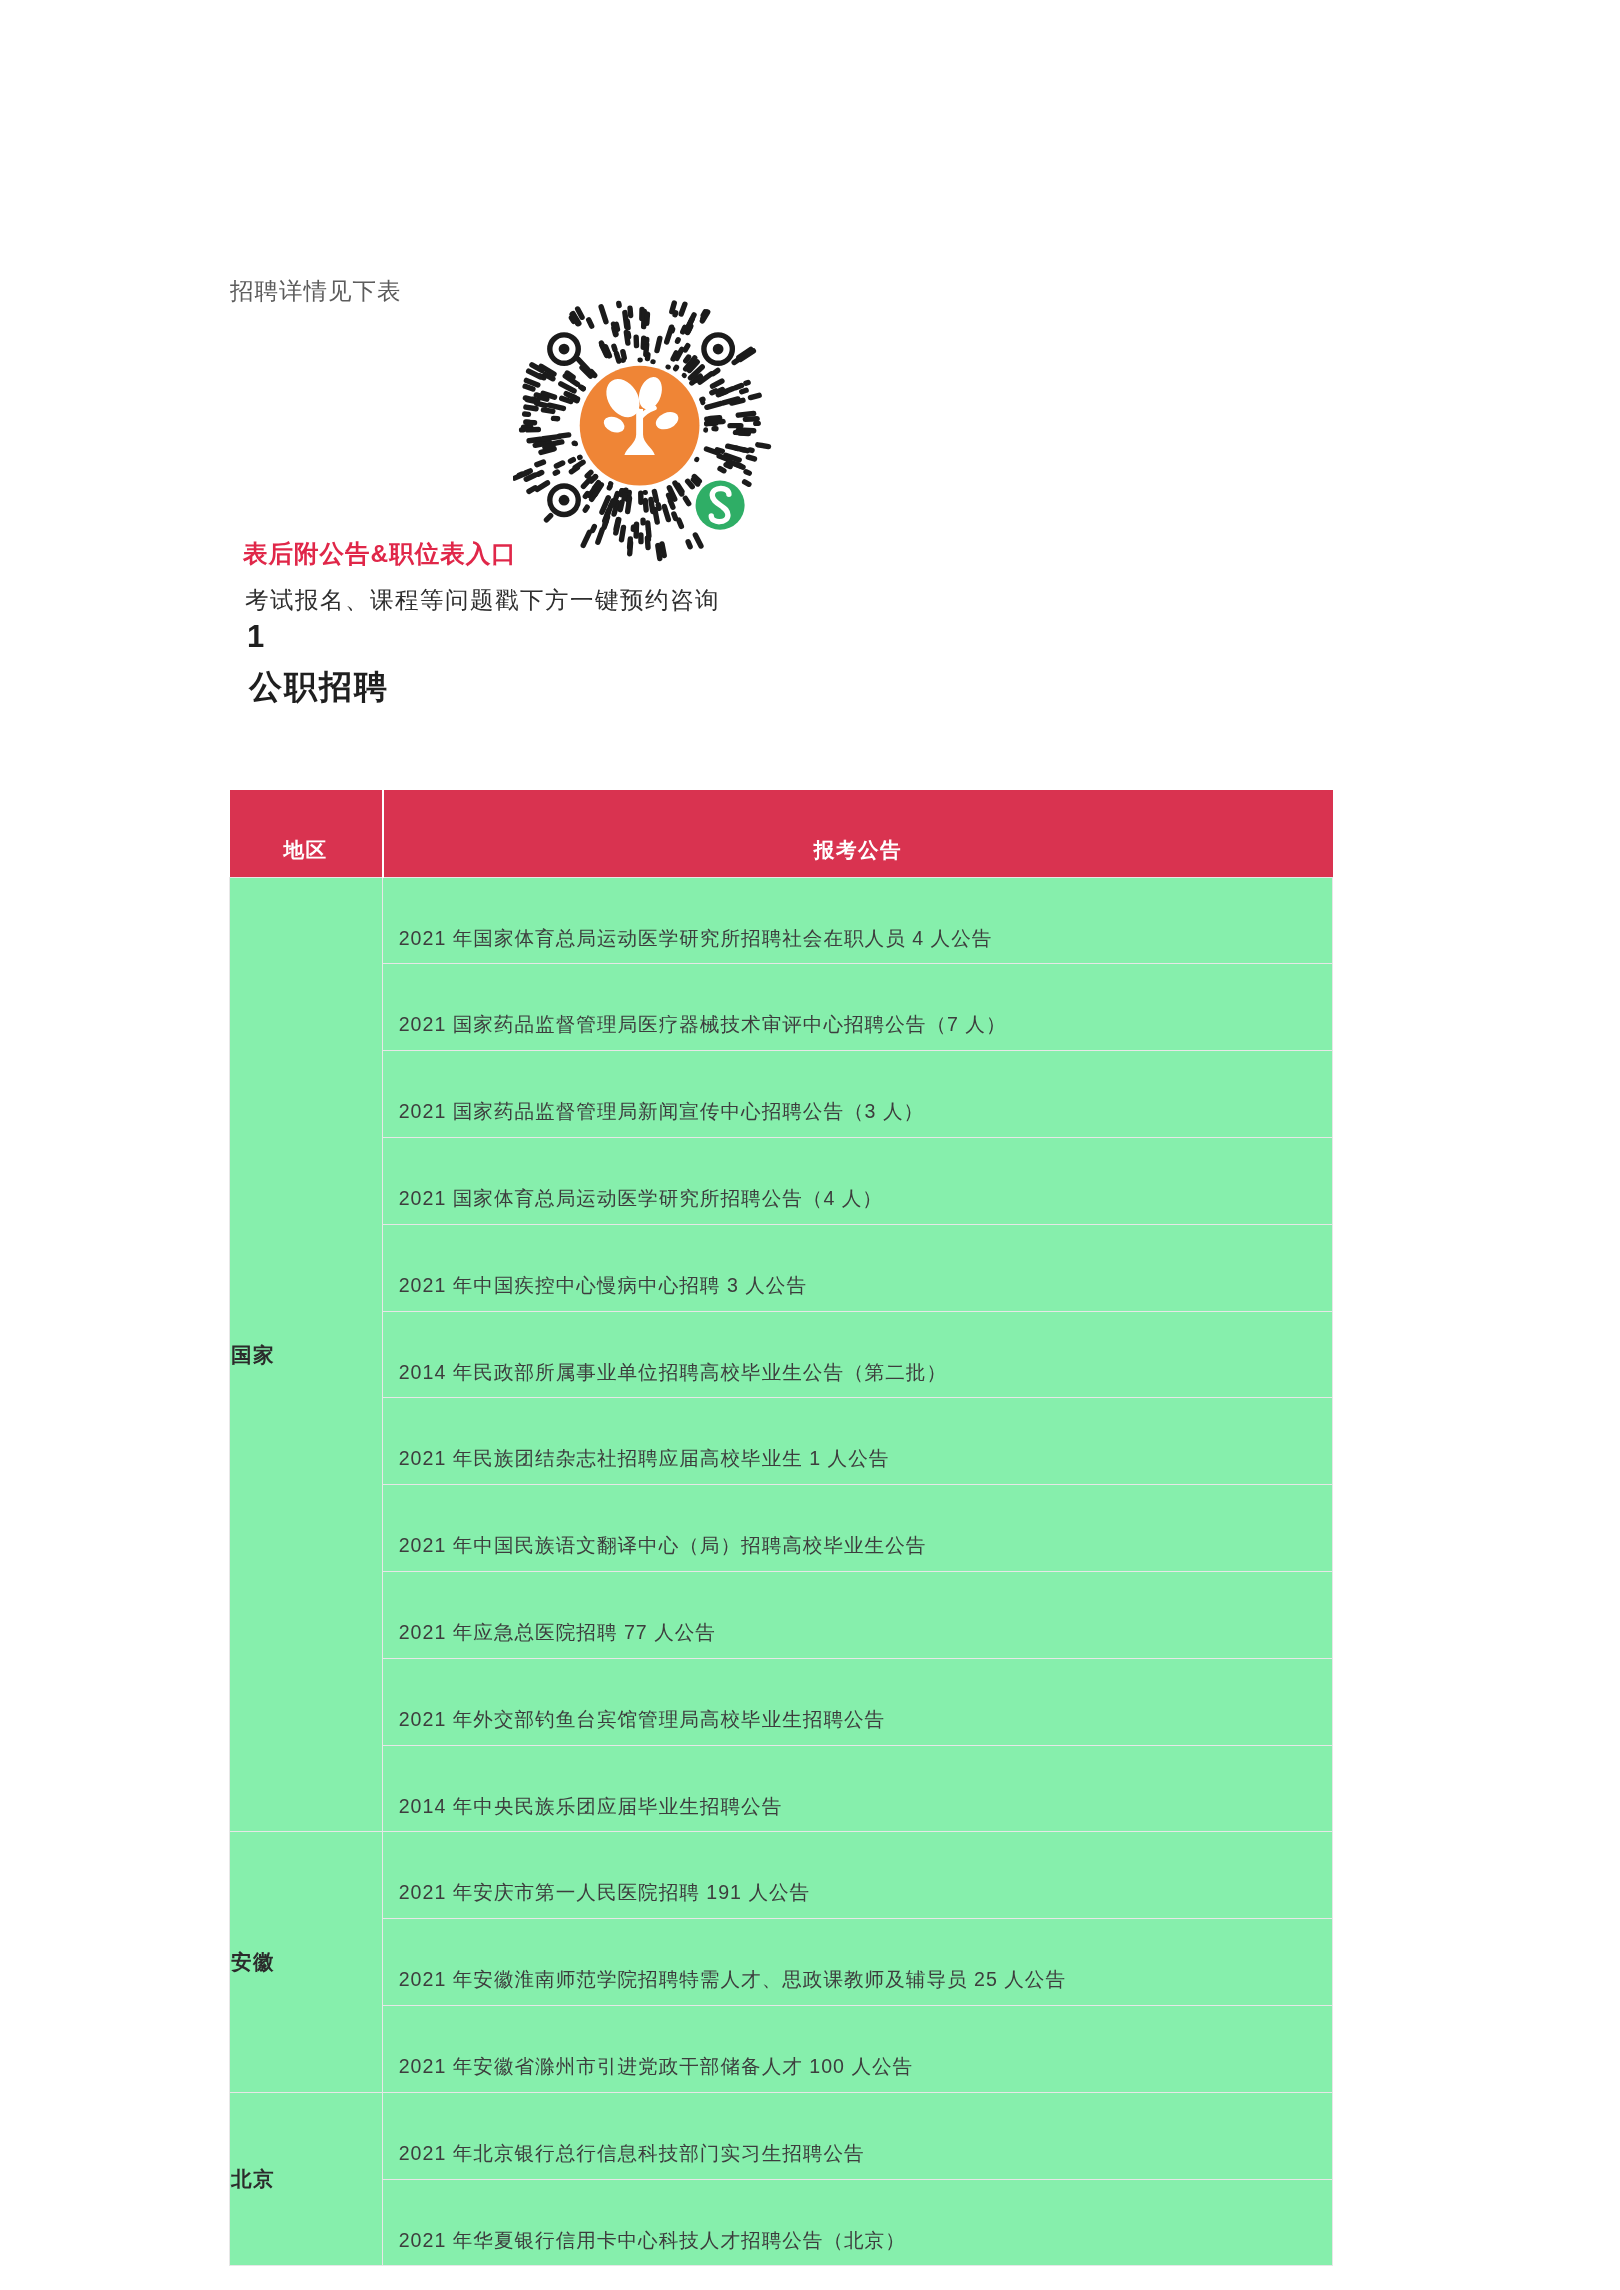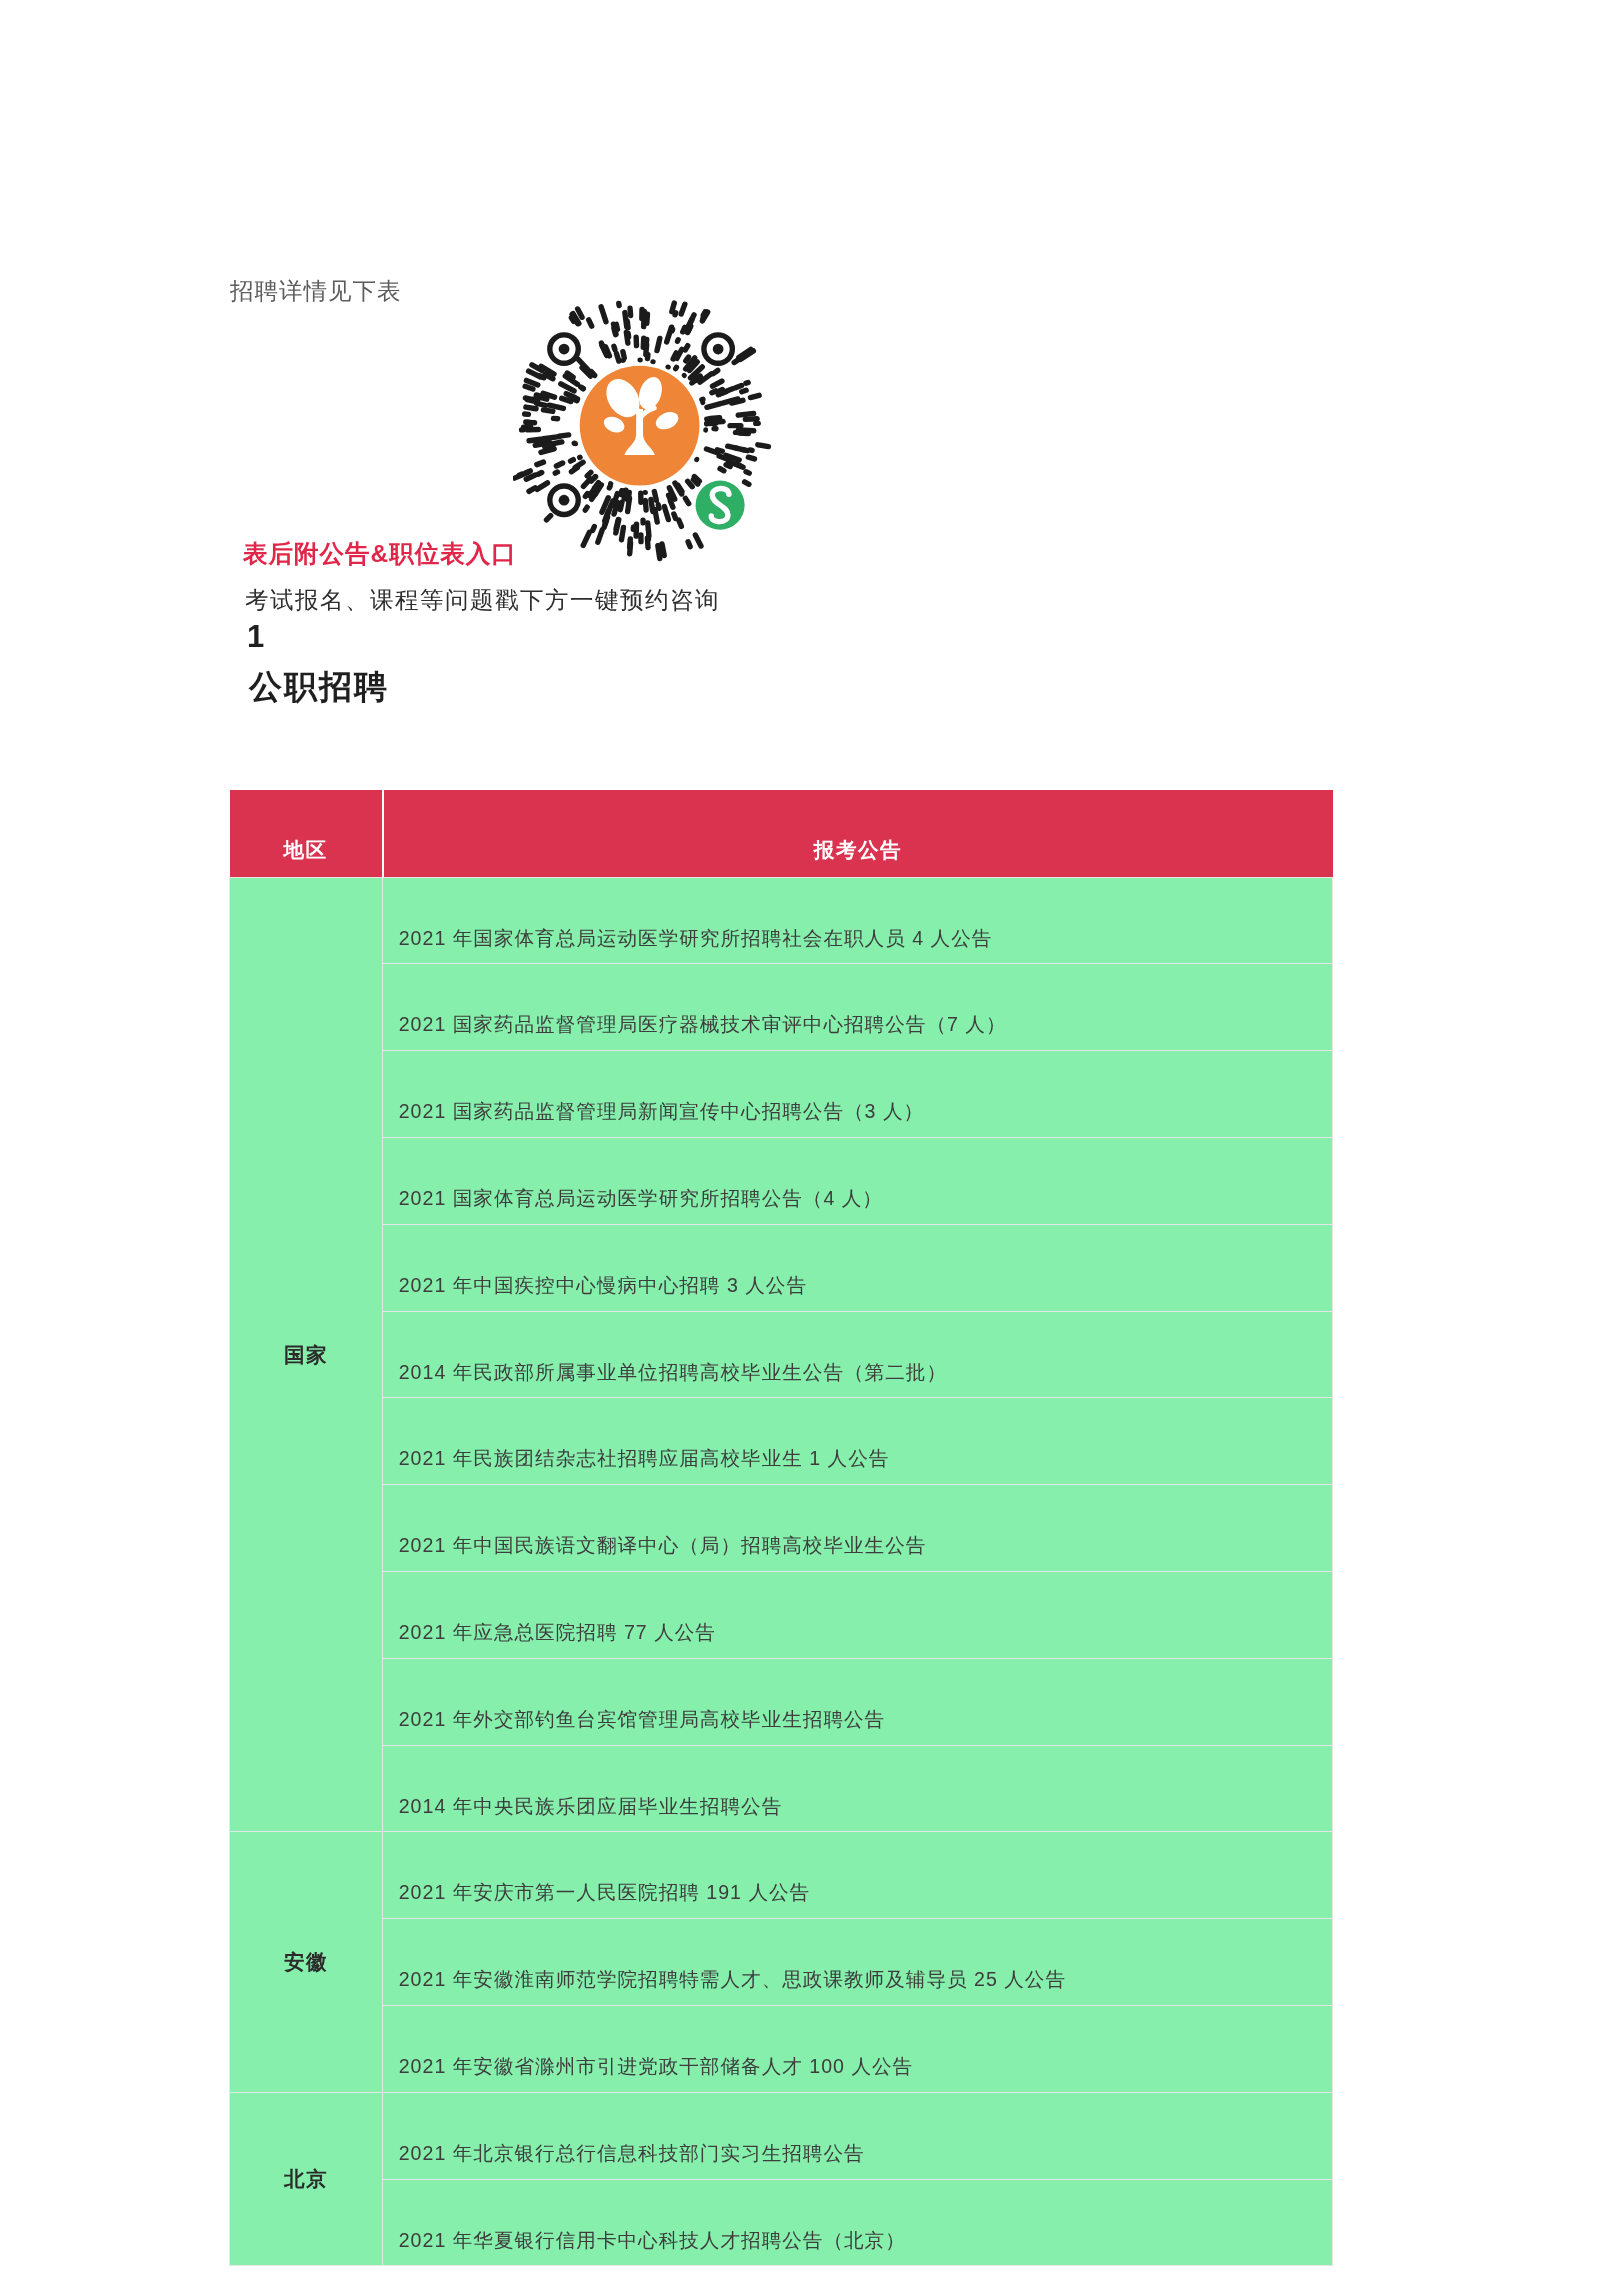--- a/index.html
+++ b/index.html
@@ -50,21 +50,21 @@
     height:74px;background:var(--header-red);color:#ffffff;
     font-size:20.6px;font-weight:bold;letter-spacing:1.5px;
     vertical-align:bottom;padding:0 0 12.7px 0;border:none;
   }
   table.recruit thead th.region-h{border-right:2px solid #ffffff;}
   table.recruit tbody td{
     border:1px solid var(--border-gray);
     height:74px;background:#86efac;
   }
   td.region{
-    text-align:center;vertical-align:middle;
+    vertical-align:middle;
     font-size:20.6px;font-weight:bold;letter-spacing:1.5px;color:#2b2b2b;
   }
   td.ann{
     vertical-align:bottom;
     padding:0 19.6px 11.8px 15.7px;
     font-size:19.6px;letter-spacing:1px;color:var(--text-dark);
     white-space:nowrap;overflow:hidden;
   }
 </style>
 </head>

